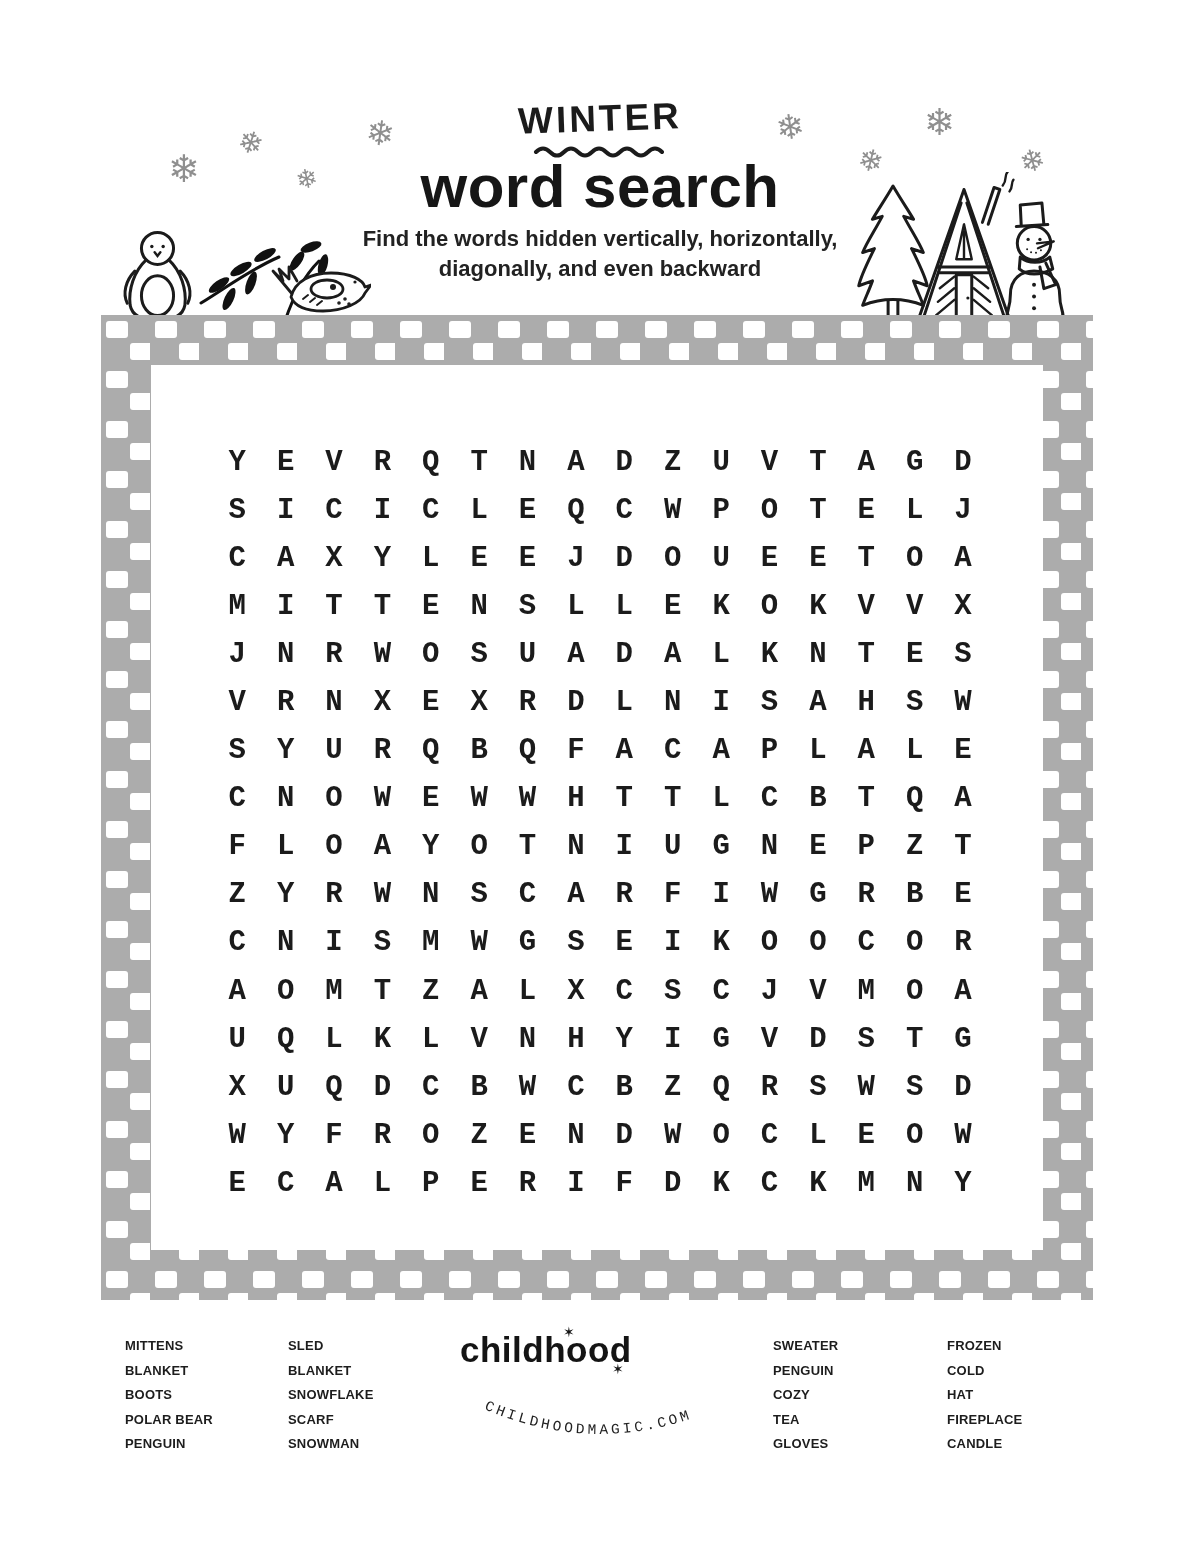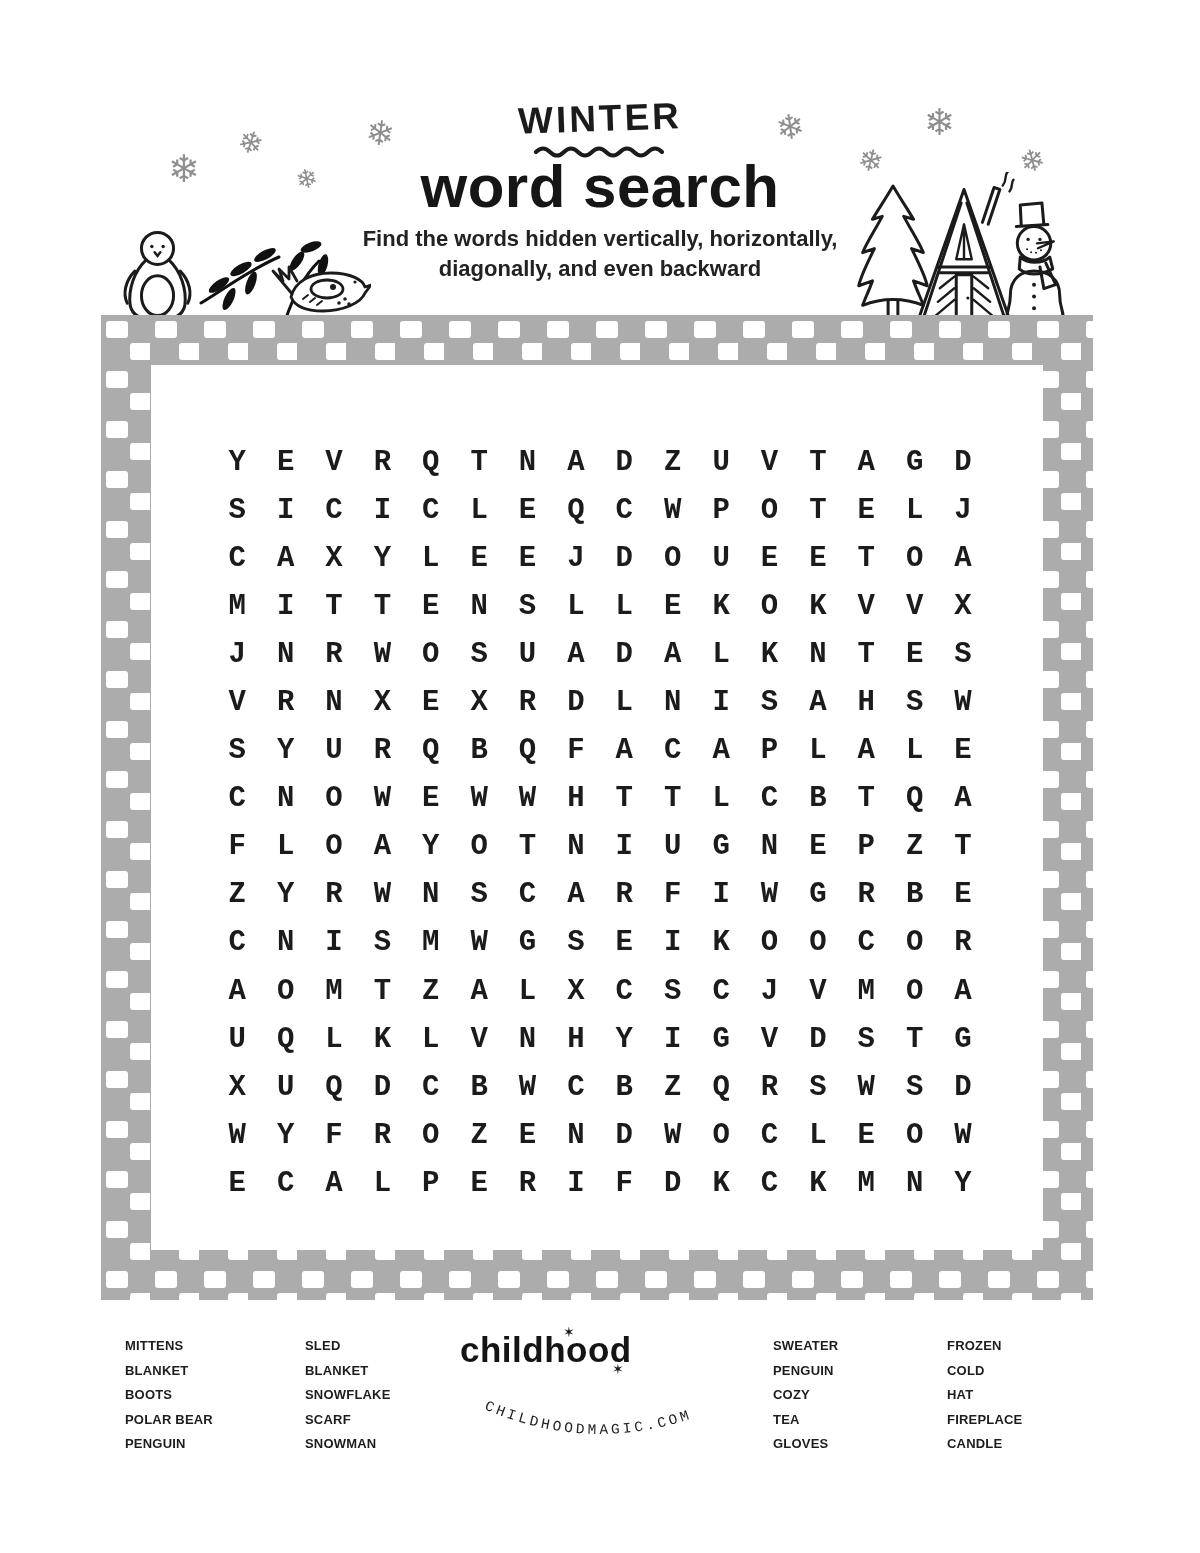--- a/index.html
+++ b/index.html
@@ -25,21 +25,21 @@
 
   
   .letter-grid{position:absolute;left:213px;top:438px;
         display:grid;grid-template-columns:repeat(16,48.4px);grid-auto-rows:48.1px;}
   .cell{display:flex;align-items:center;justify-content:center;
         font-family:"Liberation Mono",monospace;font-weight:700;font-size:29px;color:#1b1b1b;}
 
   
   .word-list{position:absolute;top:1334px;margin:0;padding:0;list-style:none;
         font-size:13px;font-weight:600;letter-spacing:.2px;line-height:24.6px;color:#1d1d1d;}
-  .wl-1{left:125px;} .wl-2{left:305px;} .wl-3{left:773px;} .wl-4{left:947px;}
+  .wl-1{left:125px;} .wl-2{left:288px;} .wl-3{left:773px;} .wl-4{left:947px;}
   .logo{position:absolute;left:460px;top:1332px;width:280px;color:#141414;}
   .logo-line{font-weight:800;font-size:35px;line-height:36px;letter-spacing:.5px;}
   .logo-star{position:absolute;font-size:14px;color:#141414;line-height:1;}
   .star-1{left:103px;top:-7px;} .star-2{left:152px;top:30px;}
   .logo-arc{position:absolute;left:470px;top:1398px;}
 </style>
 </head>
 <body>
 
 <div class="page">

